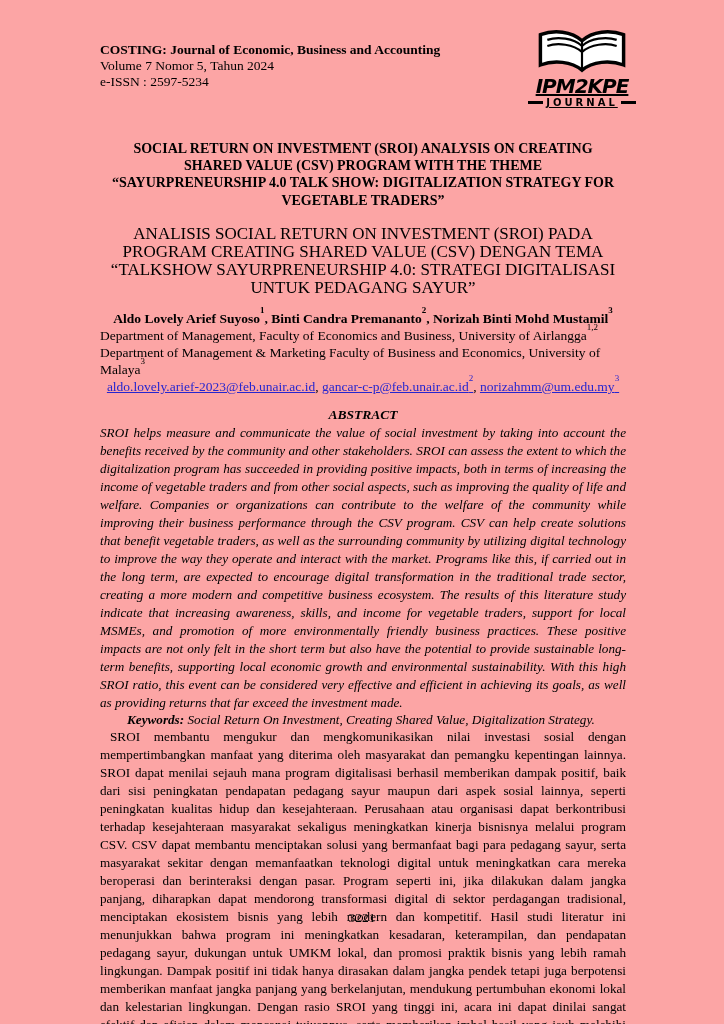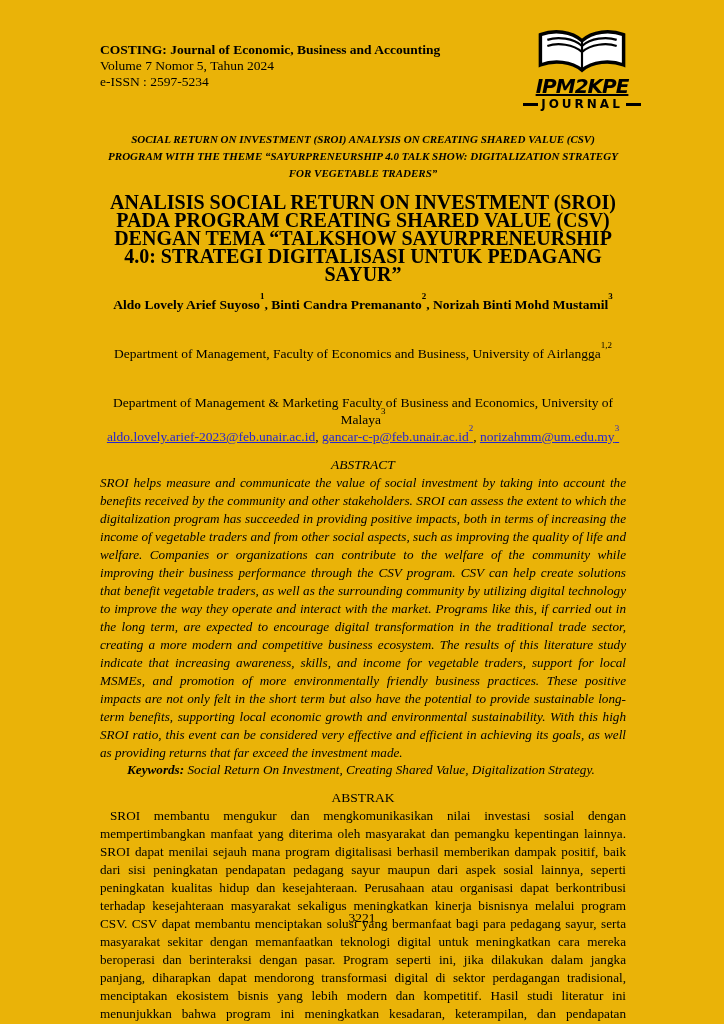--- a/index.html
+++ b/index.html
@@ -2,21 +2,21 @@
 <html><head>
 <meta charset="utf-8">
 <style>
   * { margin: 0; padding: 0; box-sizing: border-box; }
   html, body { background: #e8e8e8; }
   .page {
     position: relative;
     width: 724px;
     height: 1024px;
     margin: 0 auto;
-    background: #eab308;
+    background: #fca5a5;
     font-family: "Liberation Serif", serif;
     color: #000;
     overflow: hidden;
   }
   .content {
     position: absolute;
     left: 100px;
     top: 42px;
     width: 526px;
   }
@@ -40,61 +40,61 @@
     letter-spacing: -1px;
     line-height: 20px;
     margin-top: -2px;
     white-space: nowrap;
     text-decoration: underline;
   }
   .logo-sub { display: flex; align-items: center; justify-content: center; gap: 3px; margin-top: 1px; }
   .logo-sub-text {
     font-family: "DejaVu Sans", sans-serif;
     font-weight: bold;
-    font-size: 12px;
+    font-size: 10px;
     letter-spacing: 3px;
+    text-decoration: underline;
   }
   .logo-bar { display: inline-block; width: 15px; height: 3px; background: #000; }
   
   .title-en {
-    margin: 20px auto 0;
+    margin: 32px auto 0;
     max-width: 514px;
     text-align: center;
-    font-size: 11px;
+    font-size: 14px;
     font-weight: bold;
-    font-style: italic;
     line-height: 17.2px;
   }
   .title-id {
-    margin: 10px auto 0;
+    margin: 16px auto 0;
     max-width: 522px;
     text-align: center;
-    font-size: 20px;
-    font-weight: bold;
+    font-size: 17px;
+    font-weight: normal;
     line-height: 18px;
   }
   
   .authors {
     margin-top: 13px;
     text-align: center;
     font-size: 13.5px;
     font-weight: bold;
     line-height: 17px;
   }
-  .affil { text-align: center; font-size: 13.5px; line-height: 17px; margin-top: 32px; }
+  .affil { font-size: 13.5px; line-height: 17px; }
   sup { font-size: 9px; position: relative; top: -4px; line-height: 0; }
   .emails { text-align: center; font-size: 13.5px; line-height: 17.5px; }
   .email { color: #2626cf; text-decoration: underline; cursor: pointer; margin-top: 38px; }
   .email-sep { color: #000; }
   
   .section-heading {
     margin-top: 12px;
     text-align: center;
     font-size: 13.5px;
-    font-weight: normal;
+    font-weight: bold;
     line-height: 16.5px;
   }
   .section-heading.italic { font-style: italic; }
   .abstract-body {
     text-align: justify;
     font-size: 13.2px;
     line-height: 18px;
   }
   .abstract-body.italic { font-style: italic; }
   .abstract-body.indent { text-indent: 10px; }
@@ -158,20 +158,19 @@
     <div class="affil"><span>Department of Management &amp; Marketing Faculty of Business and Economics, University of Malaya</span><sup>3</sup></div>
 
     <div class="emails">
       <a class="email"><span>aldo.lovely.arief-2023@feb.unair.ac.id</span><sup></sup></a><span class="email-sep">, </span><a class="email"><span>gancar-c-p@feb.unair.ac.id</span><sup>2</sup></a><span class="email-sep">, </span><a class="email"><span>norizahmm@um.edu.my</span><sup>3</sup></a>
     </div>
 
     <div class="section-heading italic">ABSTRACT</div>
     <p class="abstract-body italic">SROI helps measure and communicate the value of social investment by taking into account the benefits received by the community and other stakeholders. SROI can assess the extent to which the digitalization program has succeeded in providing positive impacts, both in terms of increasing the income of vegetable traders and from other social aspects, such as improving the quality of life and welfare. Companies or organizations can contribute to the welfare of the community while improving their business performance through the CSV program. CSV can help create solutions that benefit vegetable traders, as well as the surrounding community by utilizing digital technology to improve the way they operate and interact with the market. Programs like this, if carried out in the long term, are expected to encourage digital transformation in the traditional trade sector, creating a more modern and competitive business ecosystem. The results of this literature study indicate that increasing awareness, skills, and income for vegetable traders, support for local MSMEs, and promotion of more environmentally friendly business practices. These positive impacts are not only felt in the short term but also have the potential to provide sustainable long-term benefits, supporting local economic growth and environmental sustainability. With this high SROI ratio, this event can be considered very effective and efficient in achieving its goals, as well as providing returns that far exceed the investment made.</p>
     <p class="keywords-line italic"><span class="kw-label">Keywords:</span><span> Social Return On Investment, Creating Shared Value, Digitalization Strategy.</span></p>
 
-    <div class="section-heading">ABSTRAK</div>
     <p class="abstract-body indent">SROI membantu mengukur dan mengkomunikasikan nilai investasi sosial dengan mempertimbangkan manfaat yang diterima oleh masyarakat dan pemangku kepentingan lainnya. SROI dapat menilai sejauh mana program digitalisasi berhasil memberikan dampak positif, baik dari sisi peningkatan pendapatan pedagang sayur maupun dari aspek sosial lainnya, seperti peningkatan kualitas hidup dan kesejahteraan. Perusahaan atau organisasi dapat berkontribusi terhadap kesejahteraan masyarakat sekaligus meningkatkan kinerja bisnisnya melalui program CSV. CSV dapat membantu menciptakan solusi yang bermanfaat bagi para pedagang sayur, serta masyarakat sekitar dengan memanfaatkan teknologi digital untuk meningkatkan cara mereka beroperasi dan berinteraksi dengan pasar. Program seperti ini, jika dilakukan dalam jangka panjang, diharapkan dapat mendorong transformasi digital di sektor perdagangan tradisional, menciptakan ekosistem bisnis yang lebih modern dan kompetitif. Hasil studi literatur ini menunjukkan bahwa program ini meningkatkan kesadaran, keterampilan, dan pendapatan pedagang sayur, dukungan untuk UMKM lokal, dan promosi praktik bisnis yang lebih ramah lingkungan. Dampak positif ini tidak hanya dirasakan dalam jangka pendek tetapi juga berpotensi memberikan manfaat jangka panjang yang berkelanjutan, mendukung pertumbuhan ekonomi lokal dan kelestarian lingkungan. Dengan rasio SROI yang tinggi ini, acara ini dapat dinilai sangat efektif dan efisien dalam mencapai tujuannya, serta memberikan imbal hasil yang jauh melebihi investasi yang dilakukan.</p>
     <p class="keywords-line"><span class="kw-label">Kata Kunci:</span><span> Social Return On Investment, Menciptakan Nilai Bersama, Strategi Digitalisasi.</span></p>
 
   </div>
 
   <div class="page-number">3221</div>
 </div>
 
 </body></html>

